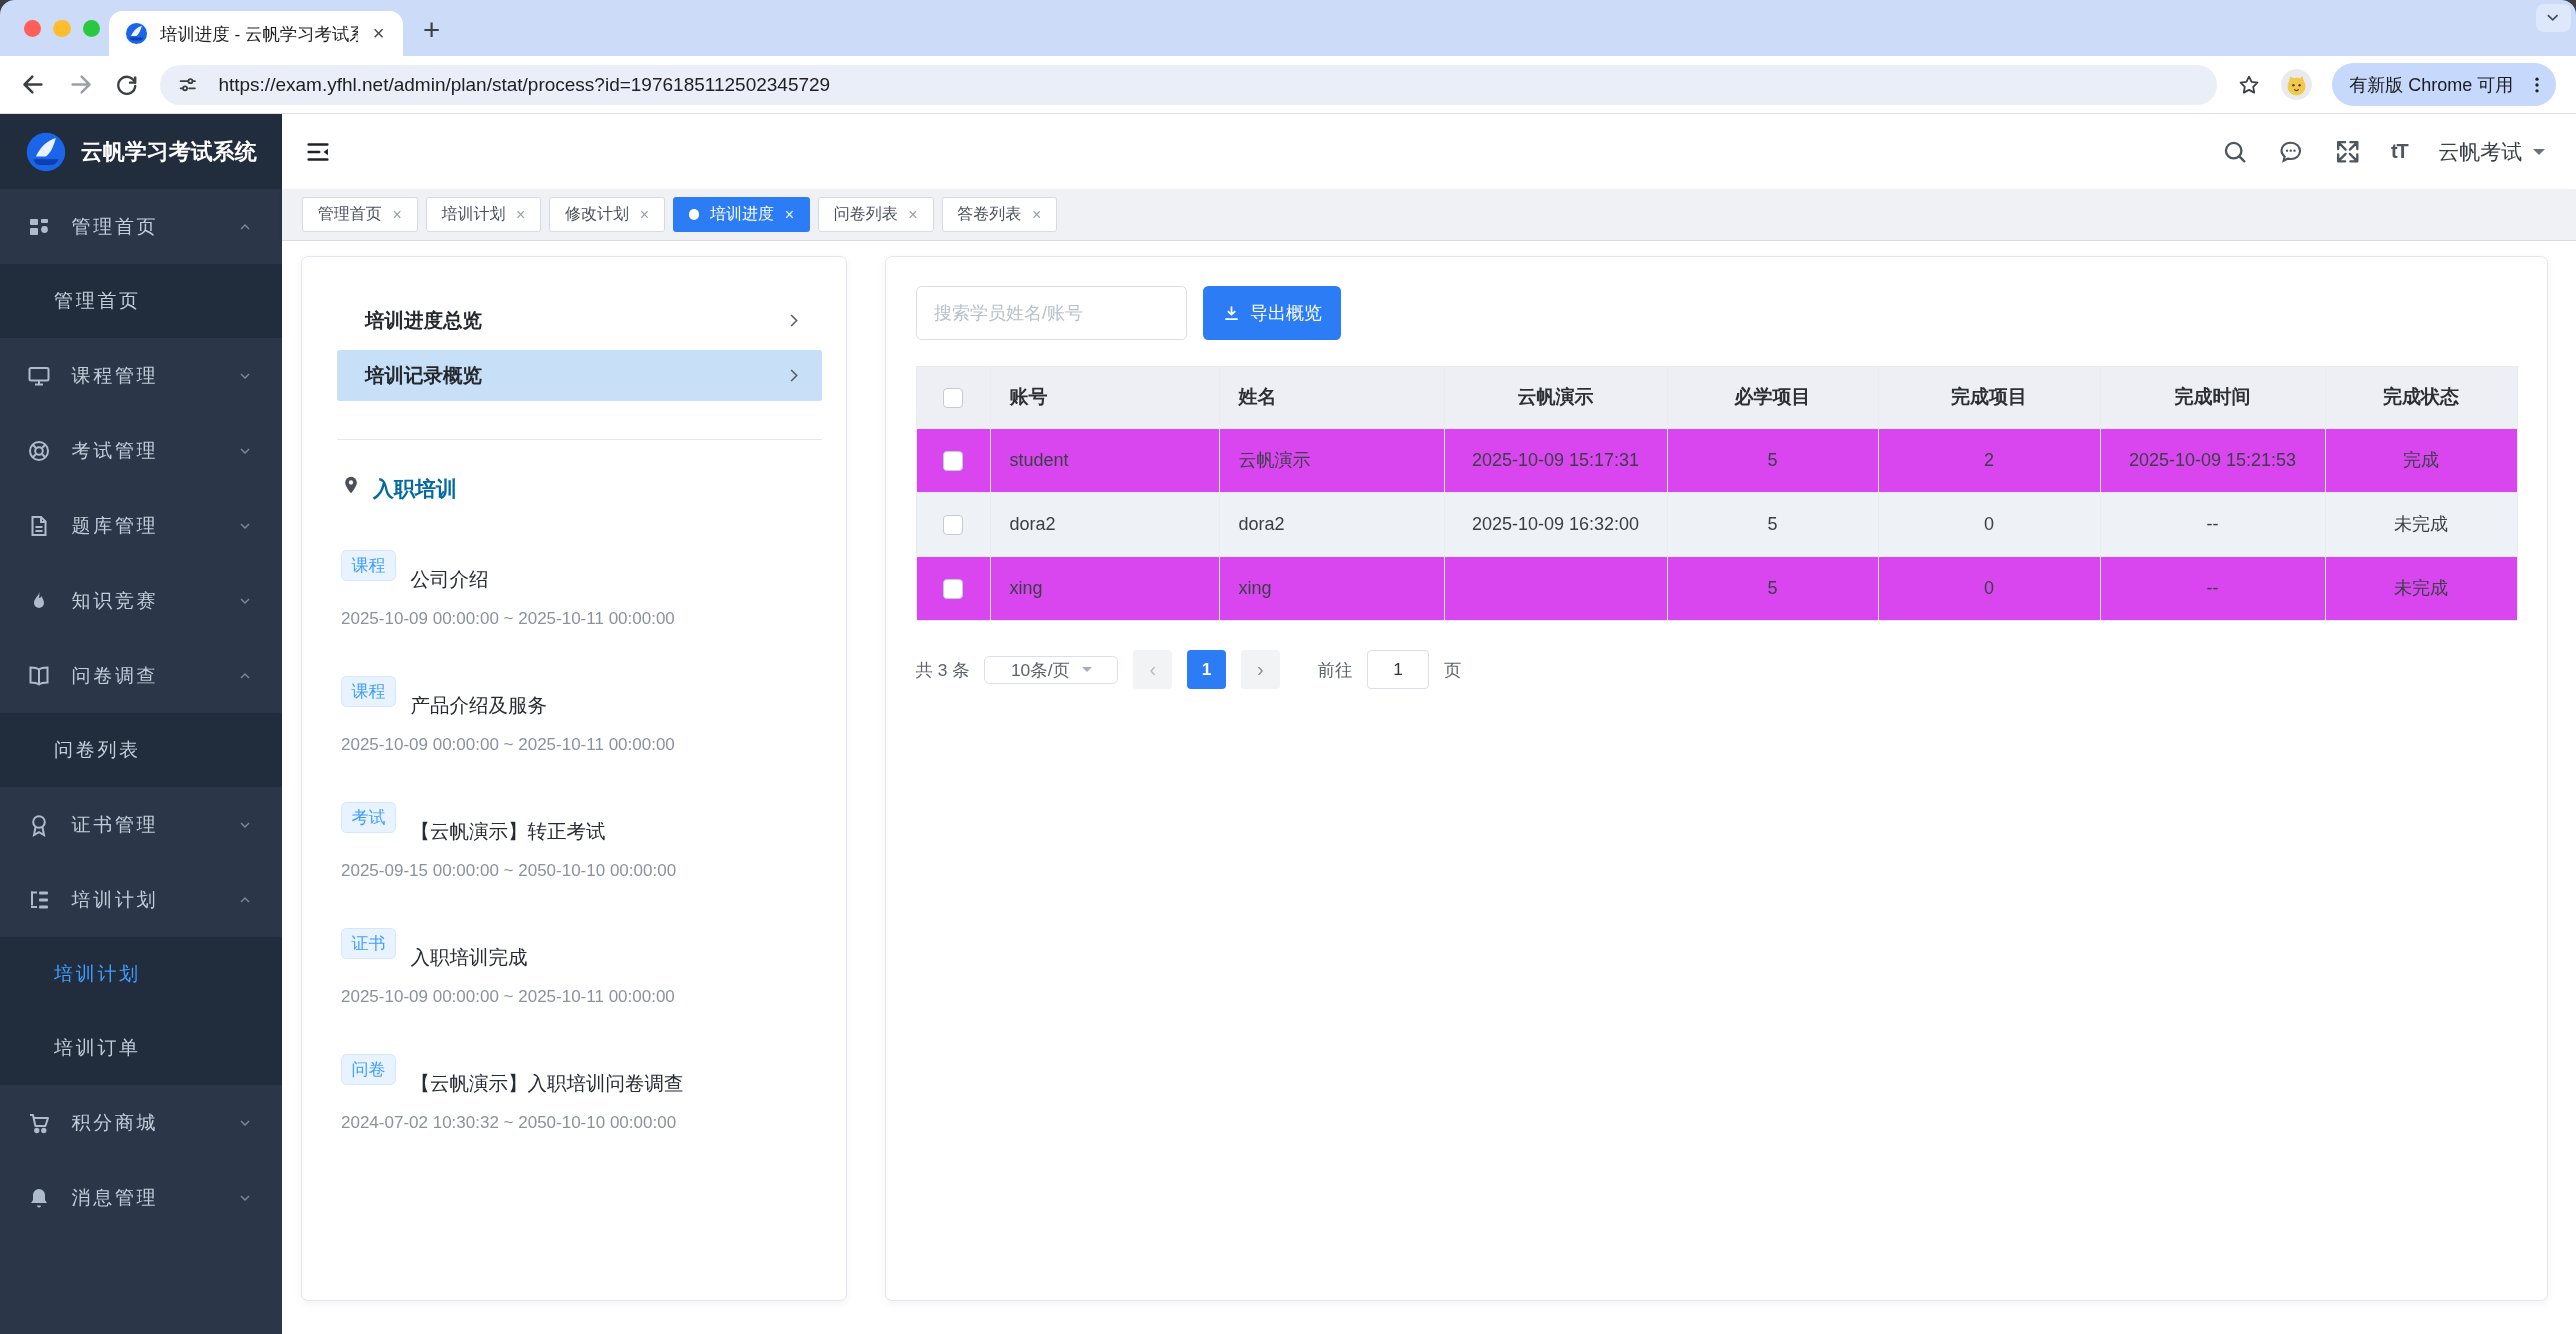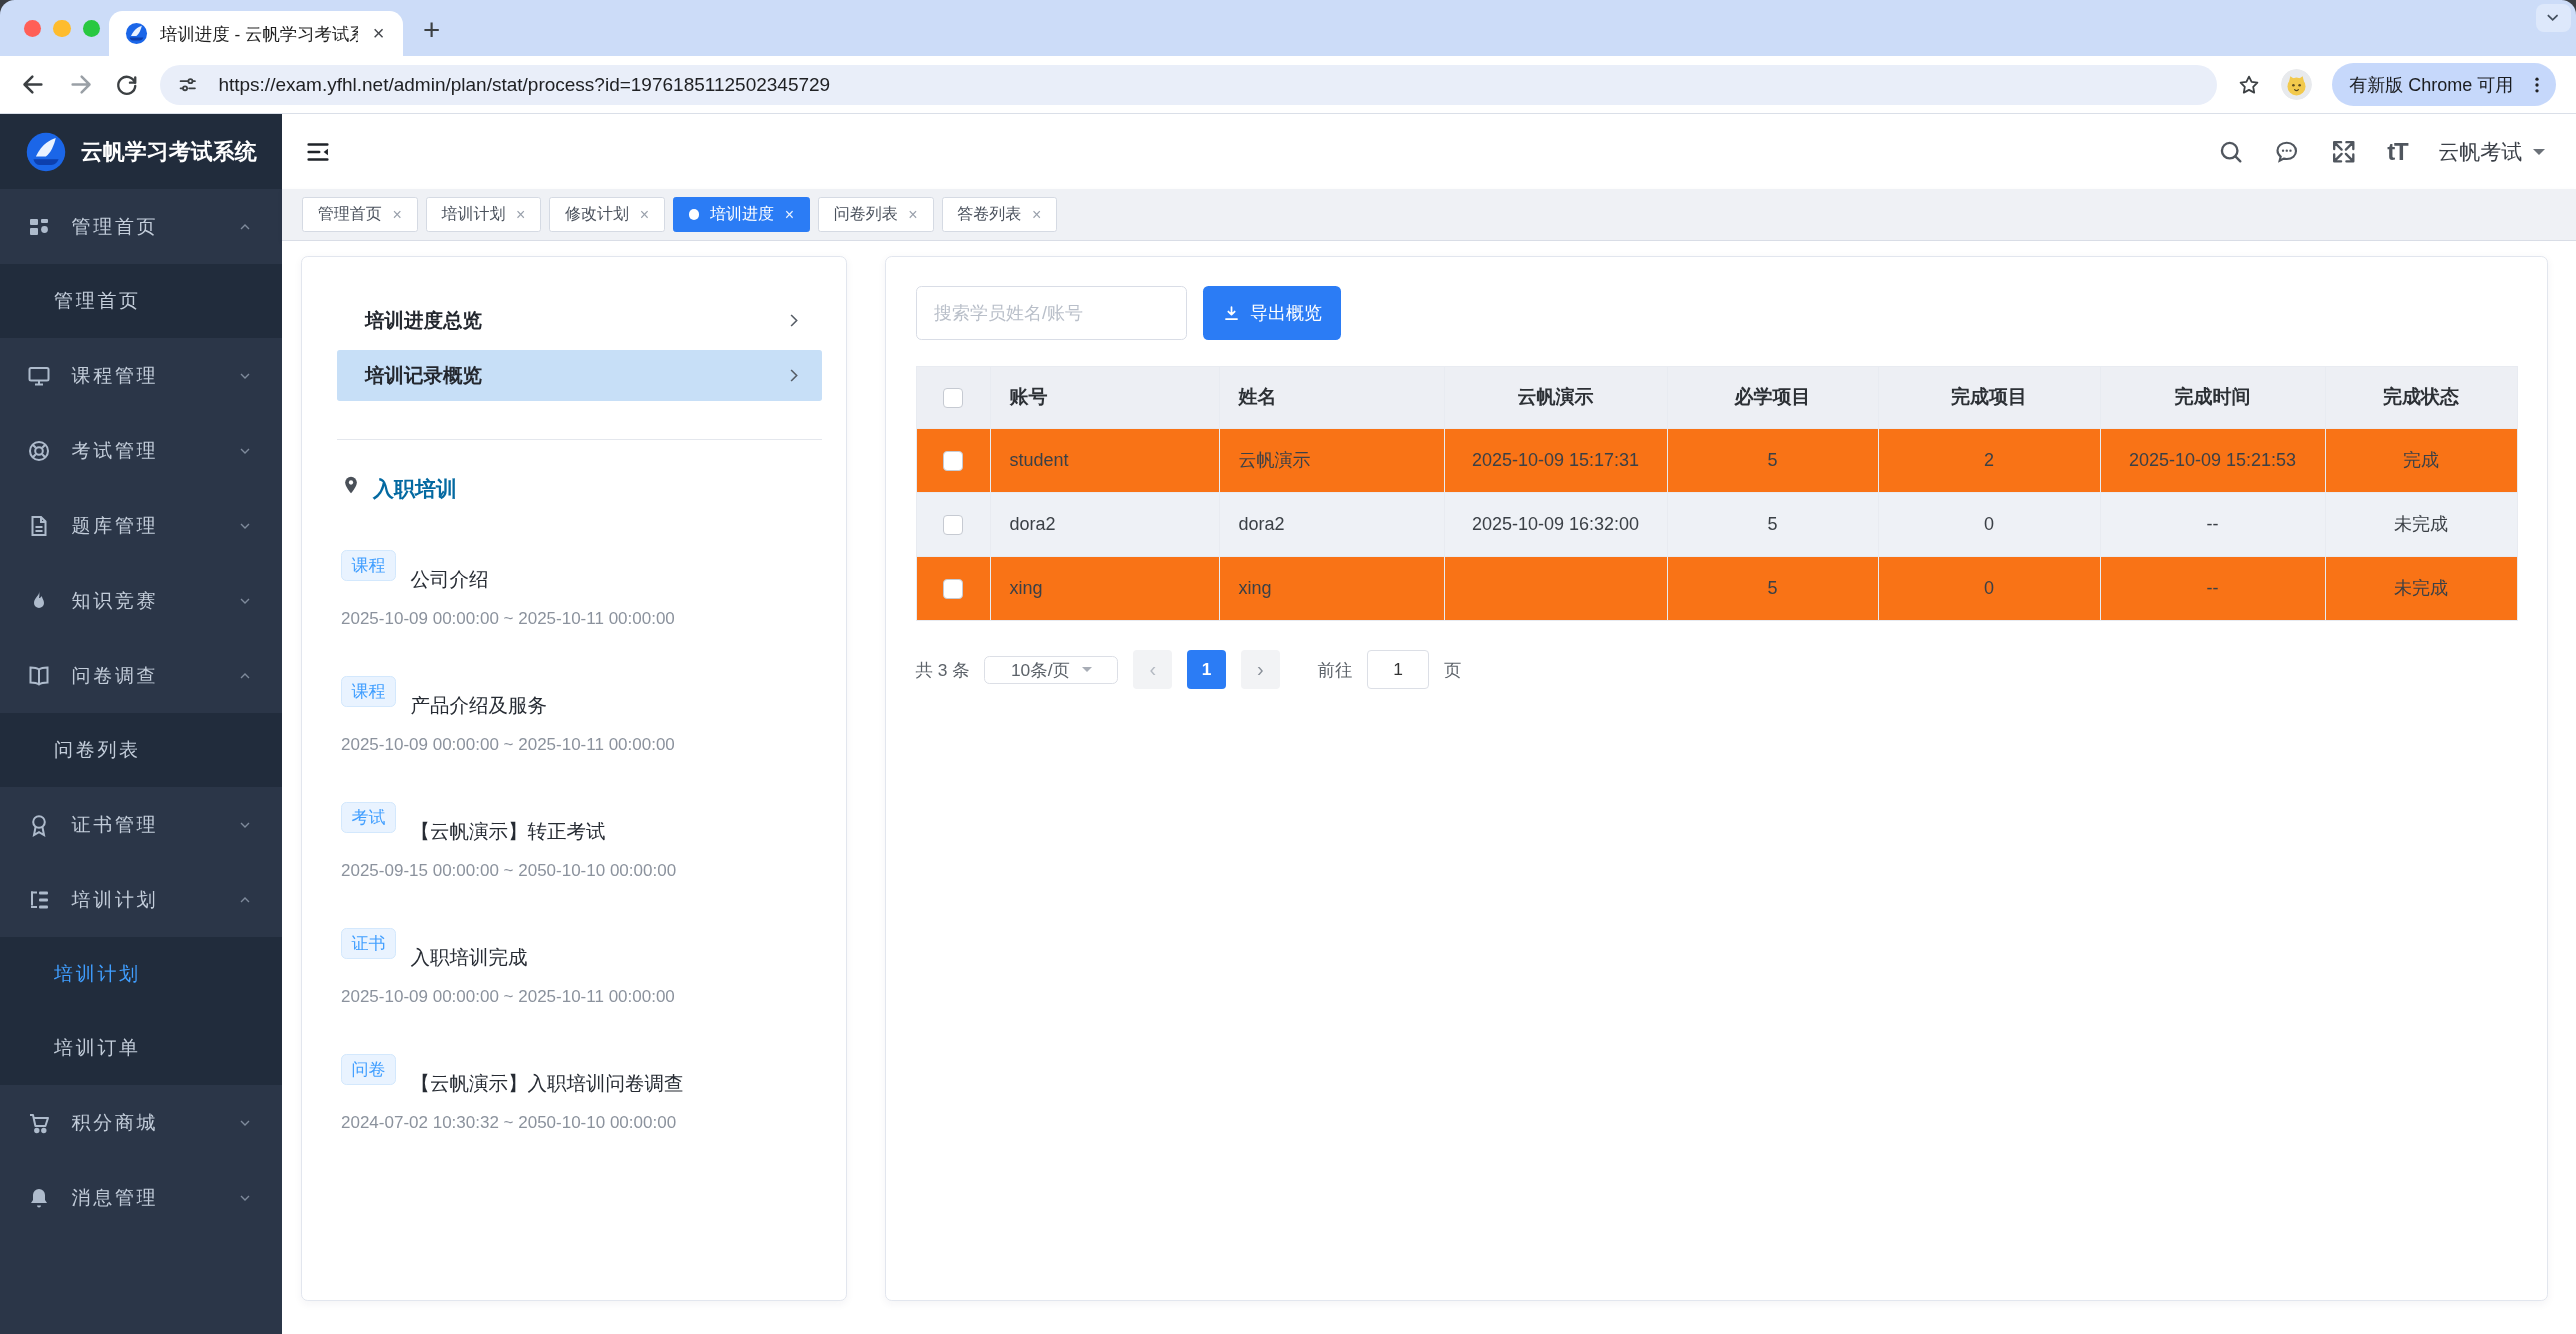--- a/index.html
+++ b/index.html
@@ -42,21 +42,21 @@
     font-size:19px; color:#c3cdda; }
   .mi .lbl { flex:1; letter-spacing:2.7px; white-space:nowrap; }
   .mi .ic { width:25.5px; display:flex; color:#aebbcc; }
   .mi.sub { height:74px; background:#212c3c; padding-left:54px; }
   .mi.sub.active .lbl { color:#409eff; }
   .chev { color:#7f8b9c; display:flex; }
 
   .main { flex:1; display:flex; flex-direction:column; min-width:0; }
   .navbar { height:75px; background:#fff; display:flex; align-items:center; padding:0 31px 0 21.5px; flex-shrink:0; }
   .nav-right { margin-left:auto; display:flex; align-items:center; gap:31px; color:#50565e; }
-  .font-ic { font-size:24px; font-weight:700; color:#50565e; letter-spacing:-1.3px; }
+  .font-ic { font-size:20px; font-weight:700; color:#50565e; letter-spacing:-1.3px; }
   .username { font-size:21px; color:#3a3f47; display:flex; align-items:center; gap:10.7px; }
   .dcaret { width:0; height:0; border:6px solid transparent; border-top-color:#6b7178; margin-top:6.7px; }
 
   .tabsbar { height:52px; background:#eff1f5; border-bottom:1.3px solid #d9dde6; display:flex;
     align-items:center; padding:0 20px; gap:8px; flex-shrink:0; box-shadow:0 2px 5.4px rgba(30,40,60,.05); }
   .ttab { height:35px; background:#fff; border:1.3px solid #d5dae3; border-radius:2.7px; display:flex;
     align-items:center; gap:10.7px; padding:0 14.8px; font-size:16px; color:#4a515c; white-space:nowrap; }
   .ttab .x { color:#9aa1ac; font-size:16px; }
   .ttab.active { background:#2b7cf5; border-color:#2b7cf5; color:#fff; }
   .ttab.active .x { color:#eaf2ff; }
@@ -86,21 +86,21 @@
   
   .toolbar { display:flex; gap:16px; }
   .search { width:271px; height:54px; border:1.3px solid #d9dde6; border-radius:5.4px; padding:0 17.4px;
     font-size:18px; color:#333; outline:none; font-family:inherit; }
   .search::placeholder { color:#b9bfc9; }
   .export { height:54px; padding:0 19px; background:#2b7cf5; color:#fff; border:none; border-radius:5.4px;
     display:flex; align-items:center; gap:9.4px; font-size:18px; font-family:inherit; }
   table { margin-top:25.5px; width:100%; border-collapse:collapse; table-layout:fixed; }
   th, td { border:1.3px solid #e8ebf1; font-size:18px; color:#3b4046; text-align:center; overflow:hidden; white-space:nowrap; }
   th { height:62px; background:#edeff4; font-weight:600; color:#2c3035; font-size:19px; }
-  td { height:64px; background:#f97316; }
+  td { height:64px; background:#d946ef; }
   tr.stripe td { background:#eef1f6; }
   th.al, td.al { text-align:left; padding-left:19px; }
   .cbx { width:20px; height:20px; border:1.3px solid #c6cad2; border-radius:4px; background:#fff; display:inline-block; vertical-align:middle; }
   .pager { margin-top:29.5px; display:flex; align-items:center; gap:14.8px; font-size:17.4px; color:#5c6269; }
   .psel { width:134px; height:28px; border:1.3px solid #dcdfe6; border-radius:5.4px; display:flex;
     align-items:center; justify-content:center; gap:12px; background:#fff; }
   .scaret { width:0; height:0; border:5.4px solid transparent; border-top-color:#a8adb6; margin-top:5.4px; }
   .pbtn { width:39px; height:39px; background:#f2f3f5; border-radius:4px; display:flex; align-items:center;
     justify-content:center; font-size:20px; color:#b4b9c2; }
   .pbtn.next { color:#8a9099; }

